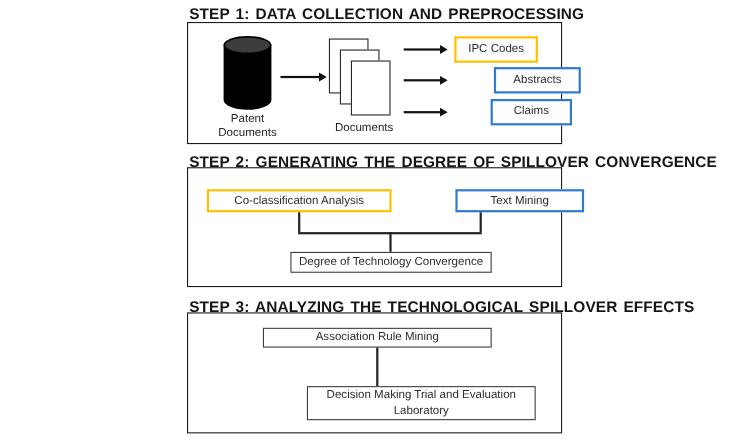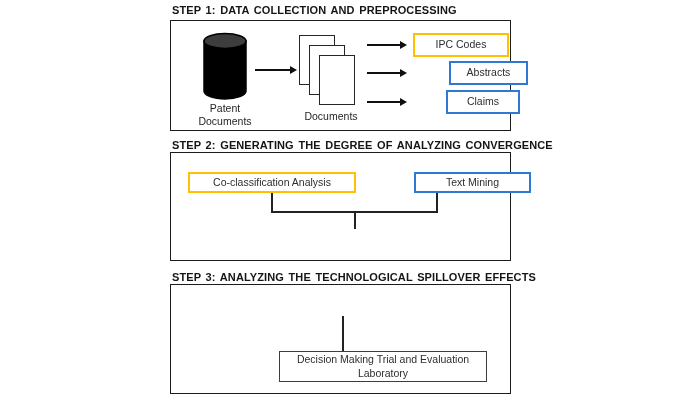--- a/index.html
+++ b/index.html
@@ -2,21 +2,21 @@
 <html style="--yellow: #FFC000; --blue: #2E7AD1; --gray: #3d3d3d; --ink: #101010;"><head>
 <meta charset="utf-8">
 <style>
   * { margin:0; padding:0; box-sizing:border-box; }
   html,body { background:#ffffff; }
   #canvas {
     position:relative; width:684px; height:405px; background:#ffffff;
     font-family:"Liberation Sans", sans-serif; color:#2e2e2e; overflow:hidden;
   }
   .step-title {
-    position:absolute; left:172px; font-size:11px; font-weight:700;
+    position:absolute; left:172px; font-size:14px; font-weight:700;
     color:#151515; letter-spacing:0.1px; word-spacing:1.5px; white-space:nowrap;
   }
   .panel {
     position:absolute; left:170px; width:341px; background:#ffffff;
     border:1.5px solid #1c1c1c;
   }
   .flowbox {
     position:absolute; display:flex; align-items:center; justify-content:center;
     text-align:center; background:#ffffff; font-size:10.5px; color:#2e2e2e;
     line-height:1.25; padding:0 3px;
@@ -82,42 +82,44 @@
     </div>
     <div class="arrow" style="left:196px; top:47.5px; width:40px;">
       <div class="shaft"></div>
       <div class="head"></div>
     </div>
     <div class="arrow" style="left:196px; top:76.5px; width:40px;">
       <div class="shaft"></div>
       <div class="head"></div>
     </div>
 
-    <div class="flowbox b-yellow" style="left:242px; top:12px; width:96px; height:24px;">IPC Codes</div>
+    <div class="flowbox b-yellow" style="left:242px; top:12px; width:76px; height:24px;">IPC Codes</div>
     <div class="flowbox b-blue" style="left:242px; top:40px; width:79px; height:24px;">Abstracts</div>
     <div class="flowbox b-blue" style="left:239px; top:69px; width:74px; height:24px;">Claims</div>
   </div>
 
-  <div class="step-title" style="top:139px;">STEP 2: GENERATING THE DEGREE OF ANALYZING CONVERGENCE</div>
+  <div class="step-title" style="top:139px;">STEP 2: GENERATING THE DEGREE OF SPILLOVER CONVERGENCE</div>
 
   <div class="panel" style="top:152px; height:109px;">
 
     <div class="flowbox b-blue" style="left:207px; top:19px; width:117px; height:21px;">Text Mining</div>
     <div class="flowbox b-yellow" style="left:17px; top:19px; width:168px; height:21px;">Co-classification Analysis</div>
 
     <div class="vline" style="left:100px; top:40px; height:18px;"></div>
     <div class="vline" style="left:265px; top:40px; height:18px;"></div>
     <div class="hline" style="left:100px; top:58px; width:167px;"></div>
     <div class="vline" style="left:183px; top:58px; height:18px;"></div>
 
+    <div class="flowbox b-gray" style="left:93px; top:76px; width:183px; height:19px;">Degree of Technology Convergence</div>
   </div>
 
   <div class="step-title" style="top:271px;">STEP 3: ANALYZING THE TECHNOLOGICAL SPILLOVER EFFECTS</div>
 
   <div class="panel" style="top:284px; height:110px;">
 
+    <div class="flowbox b-gray" style="left:68px; top:13px; width:208px; height:18px;">Association Rule Mining</div>
 
     <div class="vline" style="left:171px; top:31px; height:35px;"></div>
 
     <div class="flowbox b-gray" style="left:68px; top:66px; width:208px; height:31px;margin-left:40px;">Decision Making Trial and Evaluation Laboratory</div>
   </div>
 
 </div>
 
 </body></html>

